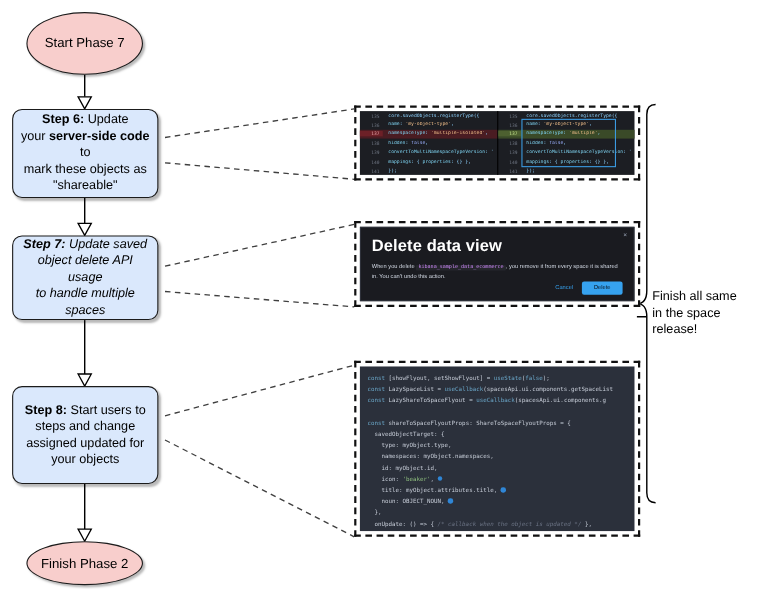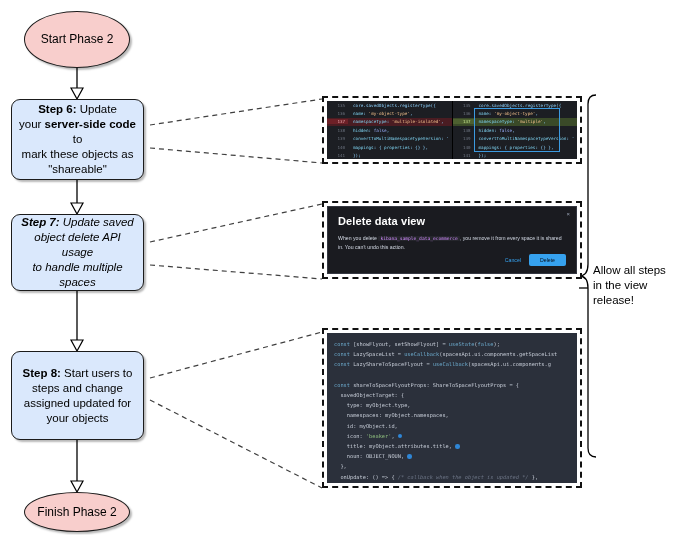--- a/index.html
+++ b/index.html
@@ -58,21 +58,21 @@
   .k-prop{color:#7fd4f2;}
   .addbox{position:absolute;left:21px;top:6.5px;width:86px;height:44px;border:1px solid #3b9ae0;box-sizing:border-box;pointer-events:none;}
 
   
   .modal{
     width:100%;height:100%;background:#1a1b20;border:1px solid #343741;
     box-sizing:border-box;padding:8px 10px 7px 10px;position:relative;
     display:flex;flex-direction:column;
   }
   .modal-x{position:absolute;right:6px;top:4px;color:#98a2b3;font-size:6px;cursor:pointer;}
-  .modal-title{color:#ffffff;font-size:11px;font-weight:bold;letter-spacing:.1px;margin-bottom:7px;}
+  .modal-title{color:#ffffff;font-size:15px;font-weight:bold;letter-spacing:.1px;margin-bottom:7px;}
   .modal-body{color:#d4dae5;font-size:5.2px;line-height:8px;}
   .code-chip{
     font-family:"DejaVu Sans Mono","Liberation Mono",monospace;
     background:#25262c;color:#d18aff;padding:0 2px;border-radius:1px;font-size:4.6px;
   }
   .modal-actions{margin-top:auto;display:flex;align-items:center;justify-content:flex-end;gap:8px;}
   .btn-cancel{color:#36a2ef;font-size:5.2px;cursor:pointer;}
   .btn-delete{background:#36a2ef;color:#07101c;font-size:5.2px;border-radius:2px;padding:3px 11px;cursor:pointer;}
 
   
@@ -123,21 +123,21 @@
 
       <line x1="150" y1="378" x2="322" y2="332"></line>
       <line x1="150" y1="400" x2="322" y2="488"></line>
     </g>
 
     <path d="M596 95 q-8 0 -8 9 l0 160 q0 12 -9 12 q9 0 9 12 l0 160 q0 9 8 9" fill="none" stroke="#000" stroke-width="1.3"></path>
     <line x1="579" y1="288" x2="588" y2="288" stroke="#000" stroke-width="1.3"></line>
   </svg>
 
   <div class="node terminator" style="left:24px;top:11px;width:106px;height:57px;">
-    <span>Start Phase 2</span>
+    <span>Start Phase 7</span>
   </div>
 
   <div class="node process" style="left:11px;top:99px;width:133px;height:81px;">
     <span>
       <b>Step 6:</b><span> Update</span><br>
       <span>your </span><b>server-side code</b><span> to</span><br>
       <span>mark these objects as</span><br>
       <span>"shareable"</span>
     </span>
   </div>
@@ -264,18 +264,18 @@
           <div class="cl">    title: myObject.attributes.title, <span class="dot"></span></div>
           <div class="cl">    noun: OBJECT_NOUN, <span class="dot"></span></div>
           <div class="cl">  },</div>
           <div class="cl">  onUpdate: () =&gt; { <span class="c-cm">/* callback when the object is updated */</span> },</div>
           <div class="cl">  onClose: () =&gt; setShowFlyout(),</div>
         </div>
     </div>
   </div>
 
   <div class="note" style="left:593px;top:263px;width:96px;">
-    <div>Allow all steps</div>
-    <div>in the view</div>
+    <div>Finish all same</div>
+    <div>in the space</div>
     <div>release!</div>
   </div>
 
 </div>
 
 </body></html>

